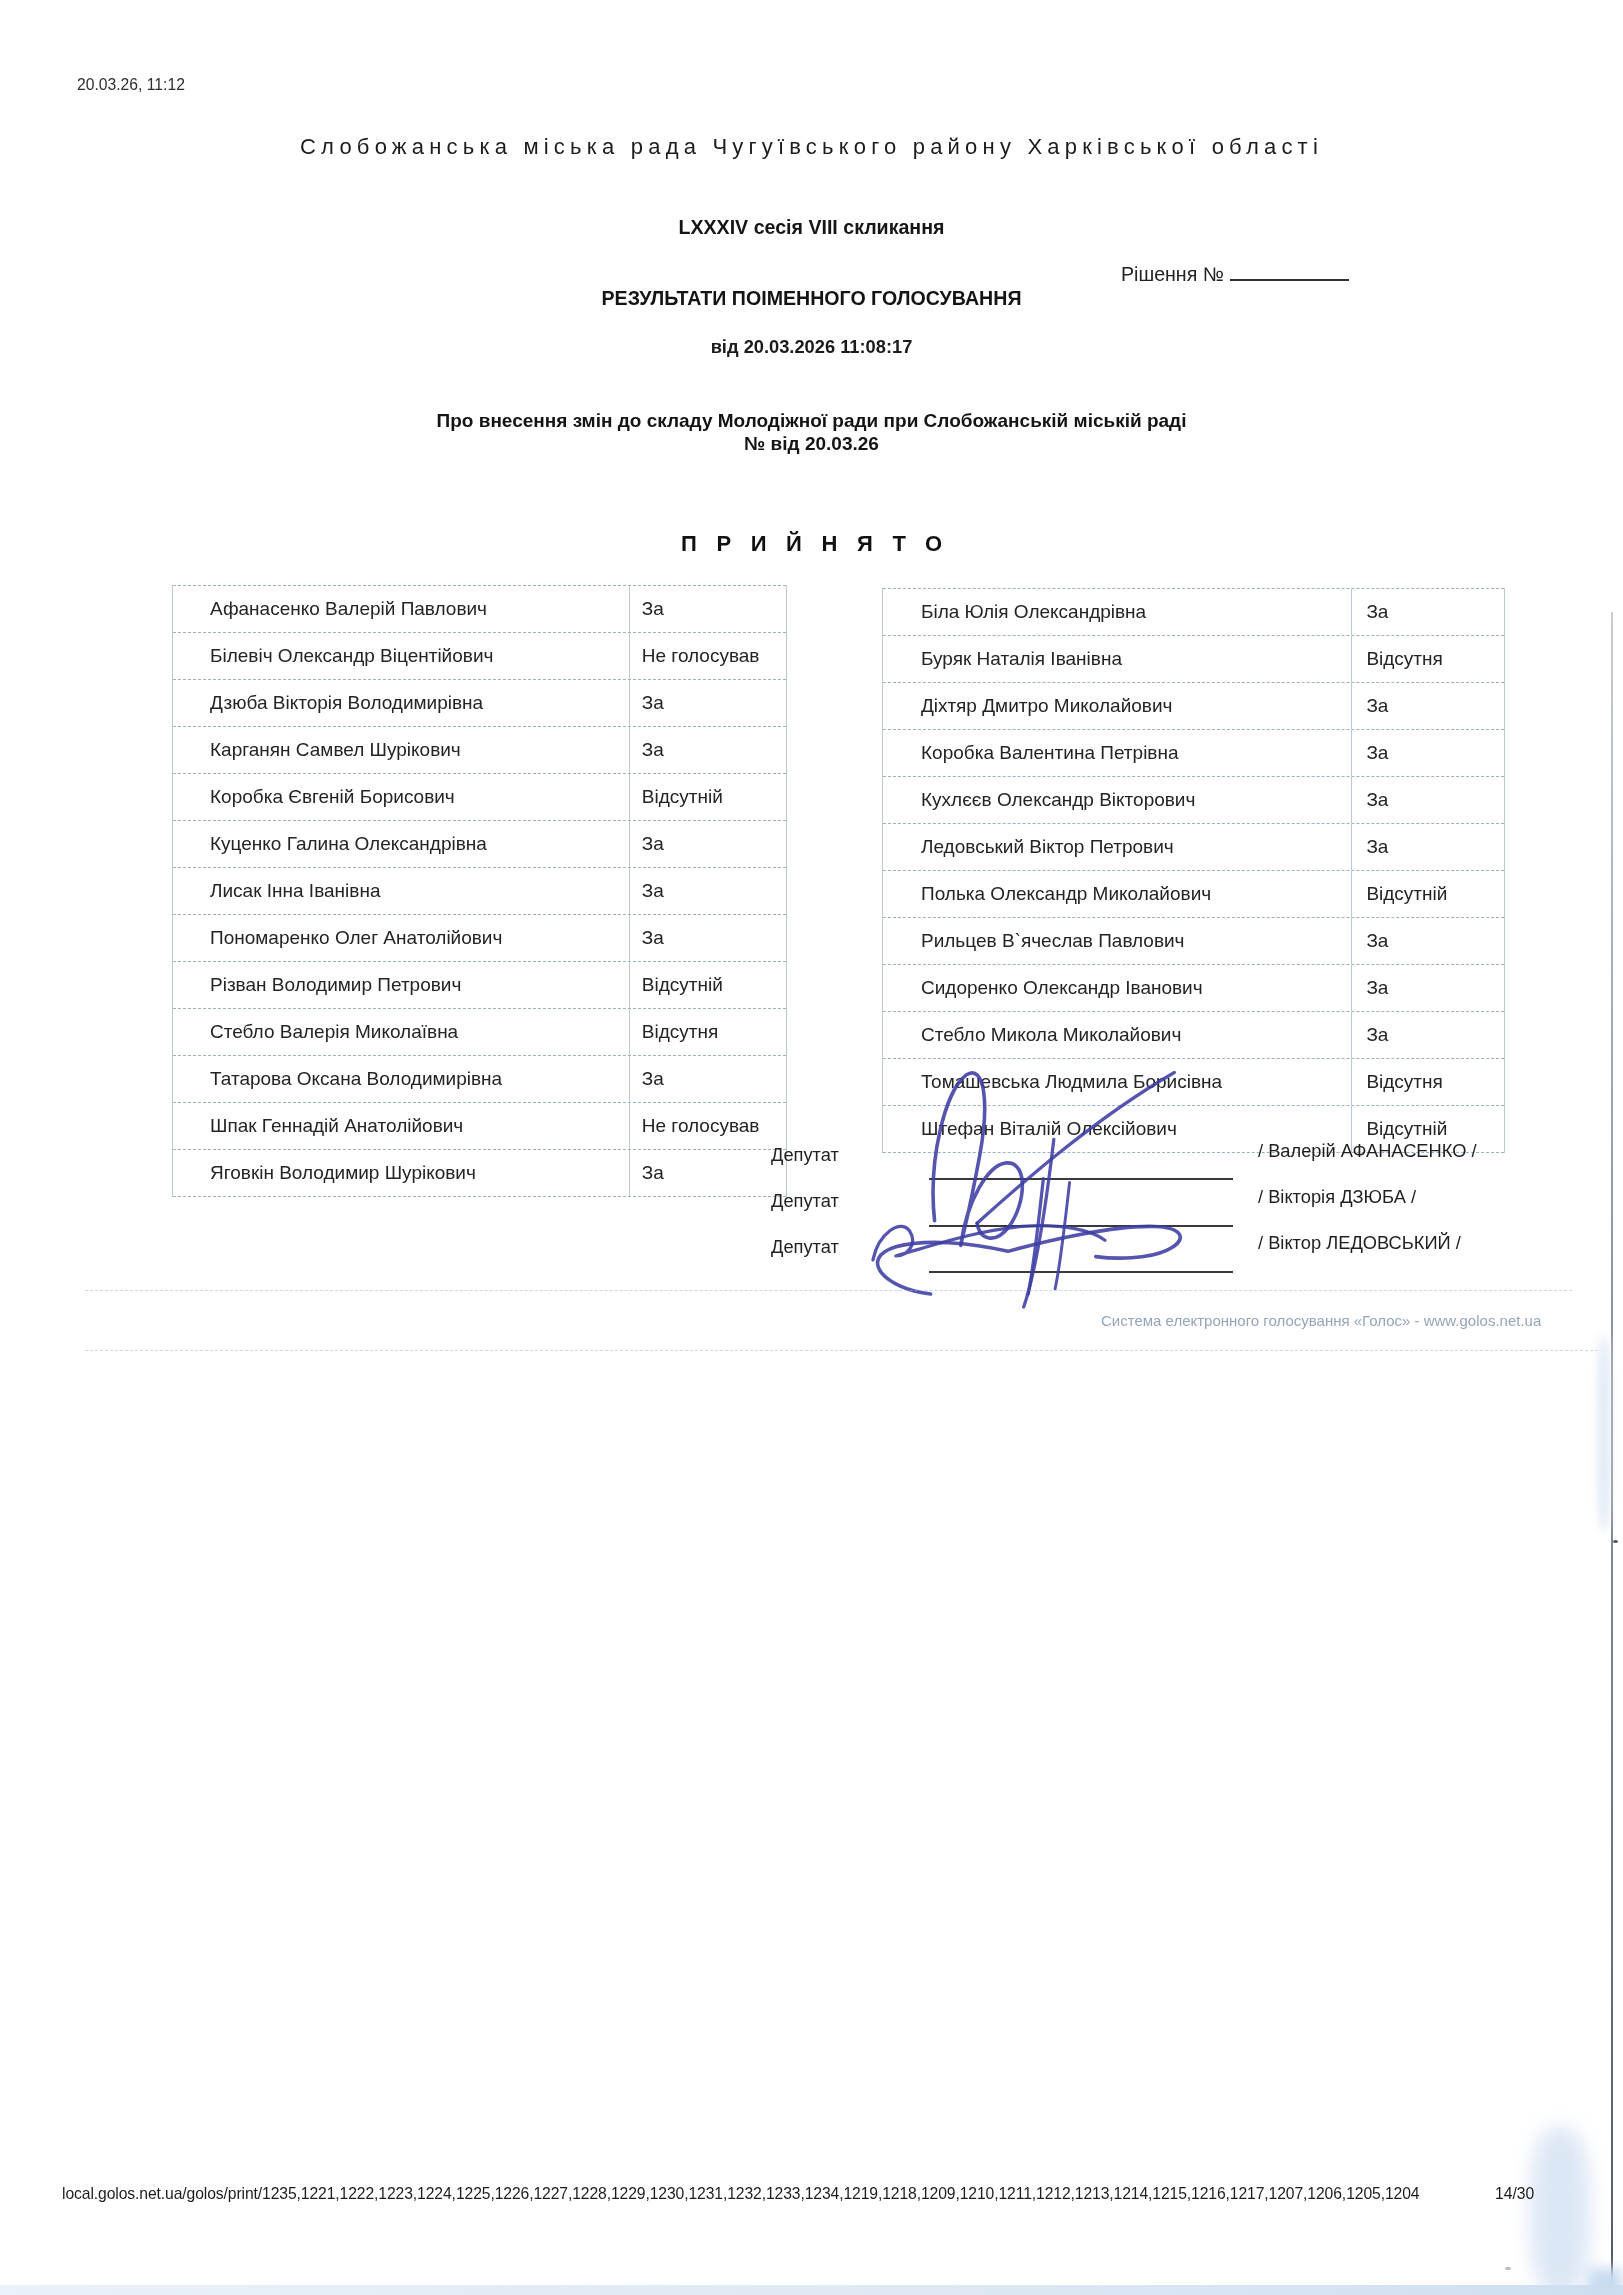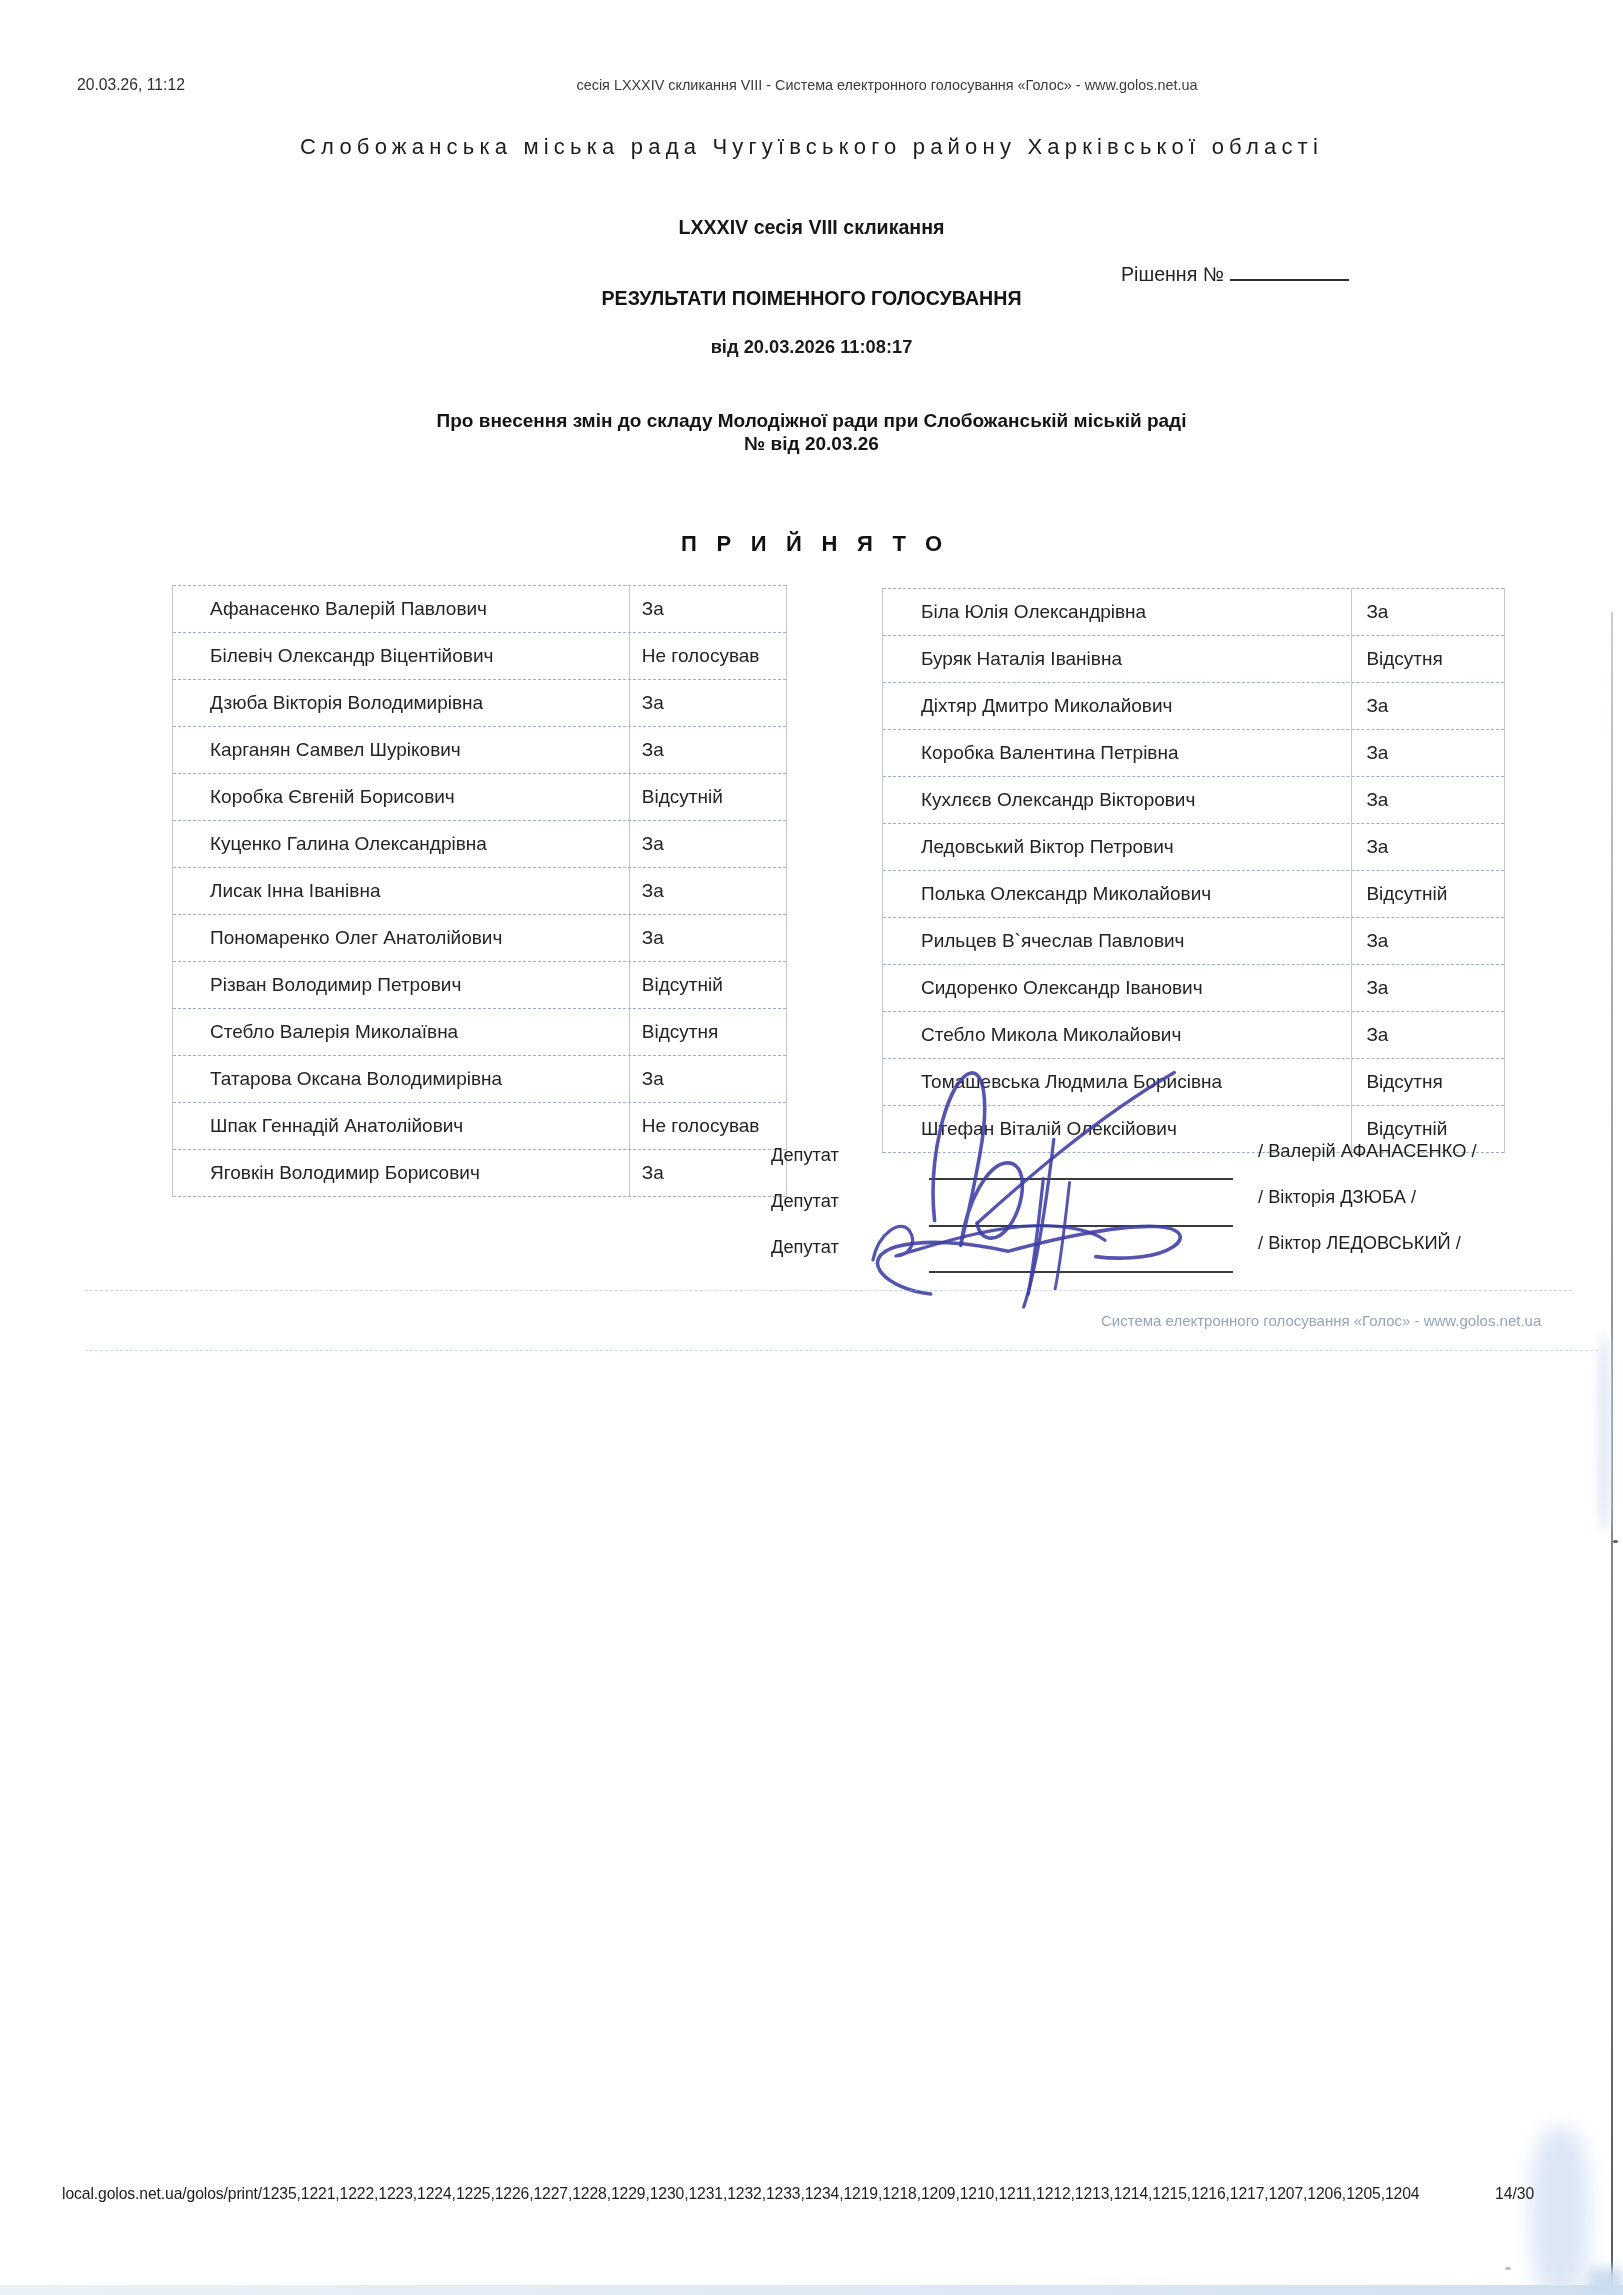--- a/index.html
+++ b/index.html
@@ -52,21 +52,20 @@
   .footer-url{left:62px;top:2185px;font-size:15.7px;color:#1d1d1d;letter-spacing:-0.1px;white-space:nowrap;}
   .footer-page{left:1495px;top:2185px;font-size:15.7px;color:#1d1d1d;}
   .ink path{fill:none;stroke:#3d3da5;stroke-linecap:round;stroke-linejoin:round;opacity:0.88;}
 </style>
 </head>
 <body>
 
 <div class="page">
 
   <div class="abs datetime">20.03.26, 11:12</div>
-  <div class="abs ctr hdr-small doctitle">сесія LXXXIV скликання VIII - Система електронного голосування «Голос» - www.golos.net.ua</div>
 
   <div class="abs ctr org-title">Слобожанська міська рада Чугуївського району Харківської області</div>
   <div class="abs ctr session">LXXXIV сесія VIII скликання</div>
 
   <div class="abs decision">
     <span>Рішення №</span><span class="decision-blank"></span>
   </div>
 
   <div class="abs ctr results-title">РЕЗУЛЬТАТИ ПОІМЕННОГО ГОЛОСУВАННЯ</div>
   <div class="abs ctr dateline">від 20.03.2026 11:08:17</div>
@@ -117,21 +116,21 @@
       </div>
     <div class="vrow">
         <div class="cell-name">Татарова Оксана Володимирівна</div>
         <div class="cell-vote">За</div>
       </div>
     <div class="vrow">
         <div class="cell-name">Шпак Геннадій Анатолійович</div>
         <div class="cell-vote">Не голосував</div>
       </div>
     <div class="vrow">
-        <div class="cell-name">Яговкін Володимир Борисович</div>
+        <div class="cell-name">Яговкін Володимир Шурікович</div>
         <div class="cell-vote">За</div>
       </div>
   </div>
 
   <div class="vtable t-right">
     <div class="vrow">
         <div class="cell-name">Біла Юлія Олександрівна</div>
         <div class="cell-vote">За</div>
       </div>
     <div class="vrow">

